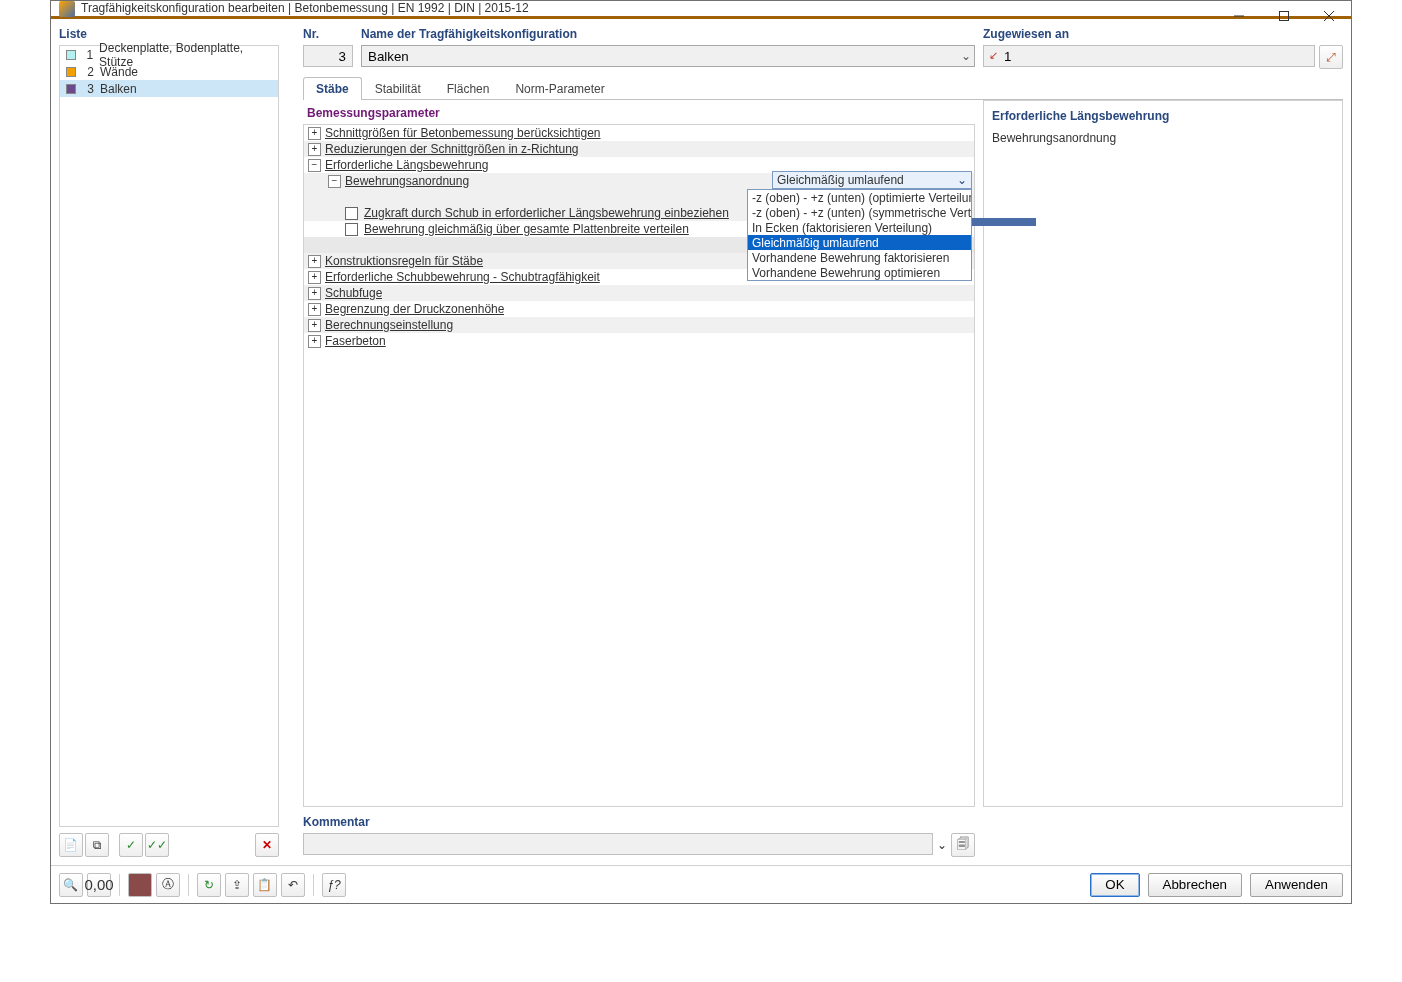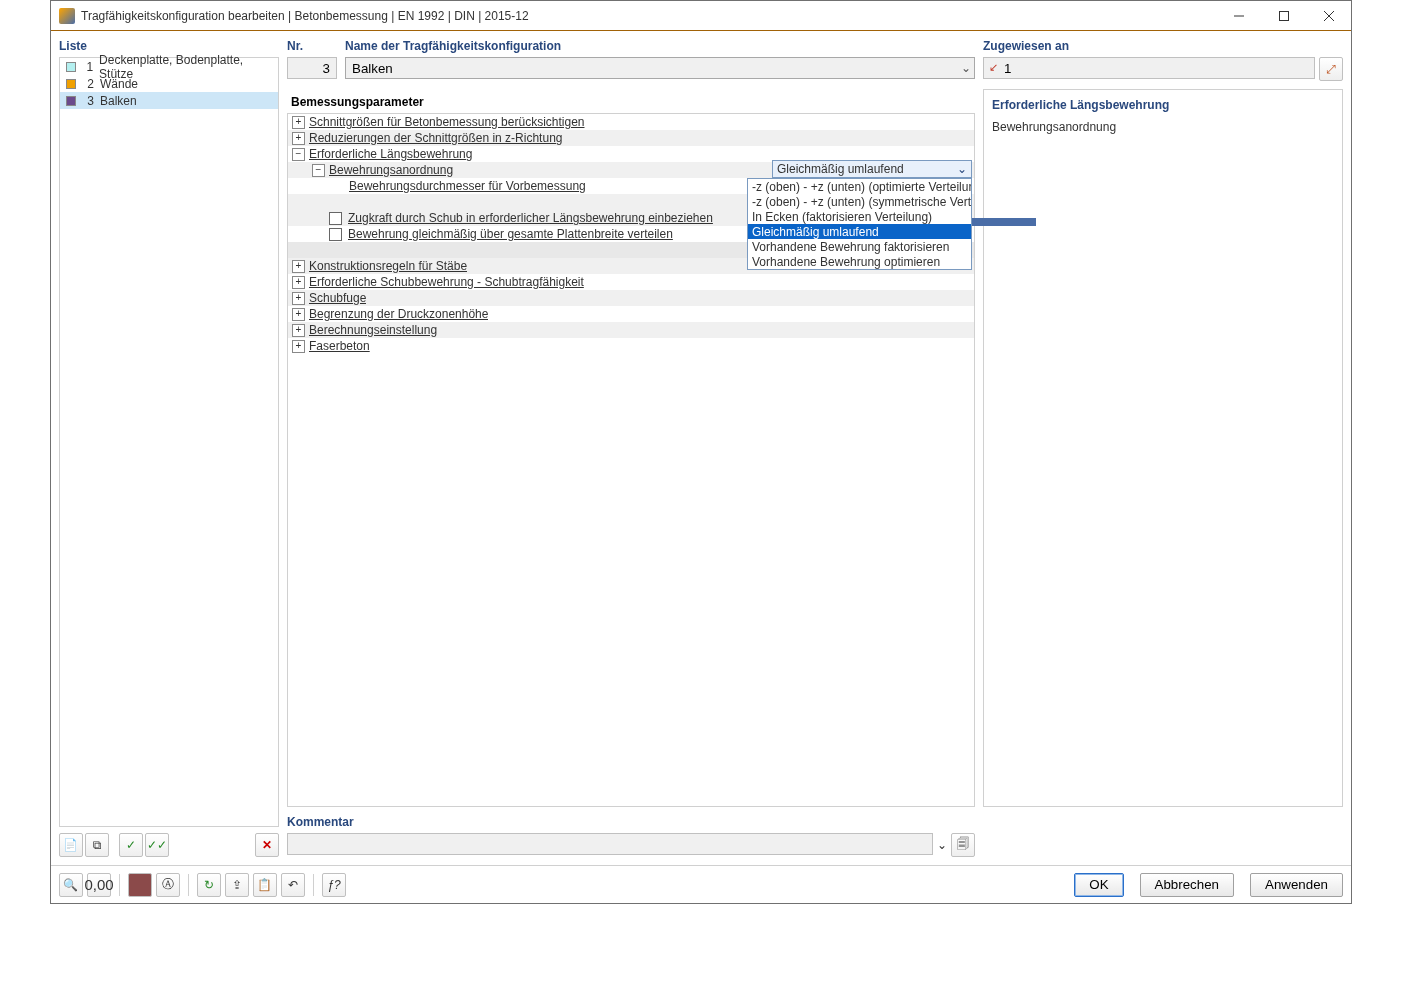--- a/index.html
+++ b/index.html
@@ -1,24 +1,24 @@
 <!DOCTYPE html>
 <html><head>
 <meta charset="utf-8">
 <style>
 * { box-sizing: border-box; margin: 0; padding: 0; }
 body { font-family: "Segoe UI", Tahoma, sans-serif; font-size: 12px; background: #fff; color: #333; overflow: hidden; }
 .window { width: 1302px; height: 904px; border: 1px solid #707070; display: flex; flex-direction: column; margin: 0 auto; background: #fff; position: relative; }
-.titlebar { height: 30px; display: flex; align-items: center; padding: 0 0 0 8px; border-bottom: 1px solid #a16207; }
+.titlebar { height: 18px; display: flex; align-items: flex-start; padding: 0 0 0 8px; border-bottom: 3px solid #a16207; }
 .titlebar .icon { width: 16px; height: 16px; margin-right: 6px; background: linear-gradient(135deg,#ffa500,#4a6da7); border-radius: 2px; }
 .titlebar .title { flex: 1; color: #333; }
 .titlebar .winbtns { display: flex; }
 .titlebar .winbtn { width: 45px; height: 29px; display: flex; align-items: center; justify-content: center; font-size: 14px; font-family: Arial; }
 .titlebar .winbtn svg { width: 10px; height: 10px; }
-.body { flex: 1; display: flex; padding: 8px; gap: 8px; min-height: 0; }
+.body { flex: 1; display: flex; padding: 8px; gap: 24px; min-height: 0; }
 .panel-label { color: #29487d; font-weight: 600; margin-bottom: 4px; font-size: 12px; }
 .left-panel { width: 220px; display: flex; flex-direction: column; }
 .left-panel .list { flex: 1; border: 1px solid #d0d0d0; background: #fff; }
 .list-item { display: flex; align-items: center; padding: 2px 6px; height: 17px; }
 .list-item.selected { background: #cde6f7; }
 .list-item .swatch { width: 10px; height: 10px; margin-right: 6px; border: 1px solid #888; }
 .list-item .num { width: 12px; text-align: right; margin-right: 6px; }
 .left-toolbar { display: flex; gap: 2px; margin-top: 6px; align-items: center; }
 .iconbtn { width: 24px; height: 24px; border: 1px solid #c0c0c0; background: linear-gradient(#fff,#eee); display: flex; align-items: center; justify-content: center; border-radius: 2px; font-size: 12px; }
 .iconbtn.danger { color: #c00; font-weight: bold; }
@@ -31,21 +31,21 @@
 .name-block input { width: 100%; height: 22px; border: 1px solid #a8a8a8; padding: 0 6px; background: #f0f0f0; }
 .name-block .chev { position: absolute; right: 4px; top: 4px; color: #555; }
 .assigned-block { width: 360px; }
 .assigned-block .wrap { display: flex; gap: 4px; }
 .assigned-block input { flex: 1; height: 22px; border: 1px solid #c0c0c0; padding: 0 6px; background: #f0f0f0; }
 .tabs { display: flex; border-bottom: 1px solid #c0c0c0; }
 .tab { padding: 4px 12px; border: 1px solid transparent; border-bottom: none; margin-bottom: -1px; color: #444; }
 .tab.active { background: #fff; border-color: #c0c0c0; color: #29487d; font-weight: 600; border-radius: 3px 3px 0 0; }
 .content-row { flex: 1; display: flex; gap: 8px; min-height: 0; }
 .params-panel { flex: 1; display: flex; flex-direction: column; min-width: 0; }
-.params-header { color: #000000; font-weight: 600; padding: 6px 4px 4px; }
+.params-header { color: #701a75; font-weight: 600; padding: 6px 4px 4px; }
 .params-tree { flex: 1; border: 1px solid #d0d0d0; overflow: hidden; font-size: 12px; position: relative; }
 .tree-row { display: flex; align-items: center; height: 16px; padding-right: 4px; }
 .tree-row.alt { background: #f0f0f0; }
 .tree-row.bg2 { background: #e8e8e8; }
 .tree-row .tw { display: inline-block; width: 13px; height: 13px; border: 1px solid #888; background: #fff; text-align: center; line-height: 9px; font-size: 10px; margin-right: 4px; color: #333; }
 .tree-row .indent { display: inline-block; }
 .tree-row .cb { width: 13px; height: 13px; border: 1px solid #666; background: #fff; margin-right: 6px; display: inline-block; }
 .tree-row .lbl { white-space: nowrap; overflow: hidden; text-overflow: ellipsis; text-decoration: underline; }
 .combo { position: absolute; right: 2px; top: 46px; width: 200px; height: 18px; border: 1px solid #7a9ac0; background: #e8f0fb; display: flex; align-items: center; padding: 0 4px; }
 .combo .chev { margin-left: auto; color: #29487d; }
@@ -54,21 +54,21 @@
 .dropdown .opt.sel { background: #0a64c8; color: #fff; }
 .right-info { width: 360px; border: 1px solid #d0d0d0; padding: 8px; }
 .right-info .hd { color: #29487d; font-weight: 600; margin-bottom: 8px; }
 .comment-row { display: flex; gap: 8px; margin-top: 8px; align-items: flex-start; }
 .comment-block { flex: 1; }
 .comment-block .selectish { display: flex; gap: 4px; }
 .comment-block input { flex: 1; height: 22px; border: 1px solid #c0c0c0; background: #f0f0f0; padding: 0 6px; }
 .spacer360 { width: 360px; }
 .footer { height: 38px; border-top: 1px solid #d0d0d0; display: flex; align-items: center; padding: 0 8px; gap: 4px; }
 .footer .sep { width: 1px; height: 22px; background: #d0d0d0; margin: 0 4px; }
-.footer .right { margin-left: auto; display: flex; gap: 16px; }
+.footer .right { margin-left: auto; display: flex; gap: 8px; }
 .btn { height: 24px; padding: 0 14px; border: 1px solid #a0a0a0; background: linear-gradient(#fff,#e8e8e8); border-radius: 2px; }
 .btn.primary { border: 1px solid #2a6fc9; box-shadow: 0 0 0 1px #8fb7e8 inset; }
 .arrow-overlay { position: absolute; pointer-events: none; }
 </style>
 </head>
 <body>
 
 <div class="window">
   <div class="titlebar">
     <div class="icon"></div>
@@ -141,20 +141,26 @@
         <div class="assigned-block">
           <div class="panel-label">Zugewiesen an</div>
           <div class="wrap" style="position: relative;">
             <input style="padding-left: 20px;" value="1">
             <div class="iconbtn" style="color:#c05a2a">⤢</div>
           <span style="position: absolute; left: 6px; top: 4px; color: rgb(192, 58, 42); font-size: 11px;">↙</span>
             </div>
         </div>
       </div>
 
+      <div class="tabs" id="tabs">
+          <div class="tab active">Stäbe</div>
+          <div class="tab">Stabilität</div>
+          <div class="tab">Flächen</div>
+          <div class="tab">Norm-Parameter</div>
+        </div>
 
       <div class="content-row">
         <div class="params-panel">
           <div class="params-header">Bemessungsparameter</div>
           <div class="params-tree" id="params-tree">
 
             <div class="tree-row">
                 <span class="indent" style="width:4px"></span>
                 <span class="tw">+</span>
                 <span class="lbl">Schnittgrößen für Betonbemessung berücksichtigen</span>
@@ -166,25 +172,20 @@
               </div>
               <div class="tree-row">
                 <span class="indent" style="width:4px"></span>
                 <span class="tw">−</span>
                 <span class="lbl">Erforderliche Längsbewehrung</span>
               </div>
               <div class="tree-row alt">
                 <span class="indent" style="width:24px"></span>
                 <span class="tw">−</span>
                 <span class="lbl">Bewehrungsanordnung</span>
-              </div>
-              <div class="tree-row">
-                <span class="indent" style="width:44px"></span>
-                <span style="width:17px;display:inline-block"></span>
-                <span class="lbl">Bewehrungsdurchmesser für Vorbemessung</span>
               </div>
               <div class="tree-row alt">
                 <span class="indent" style="width:24px"></span>
                 <span style="width:17px;display:inline-block"></span>
                 <span class="lbl"></span>
               </div>
               <div class="tree-row alt">
                 <span class="indent" style="width:24px"></span>
                 <span style="width:17px;display:inline-block"></span>
                 <span class="cb"></span>

